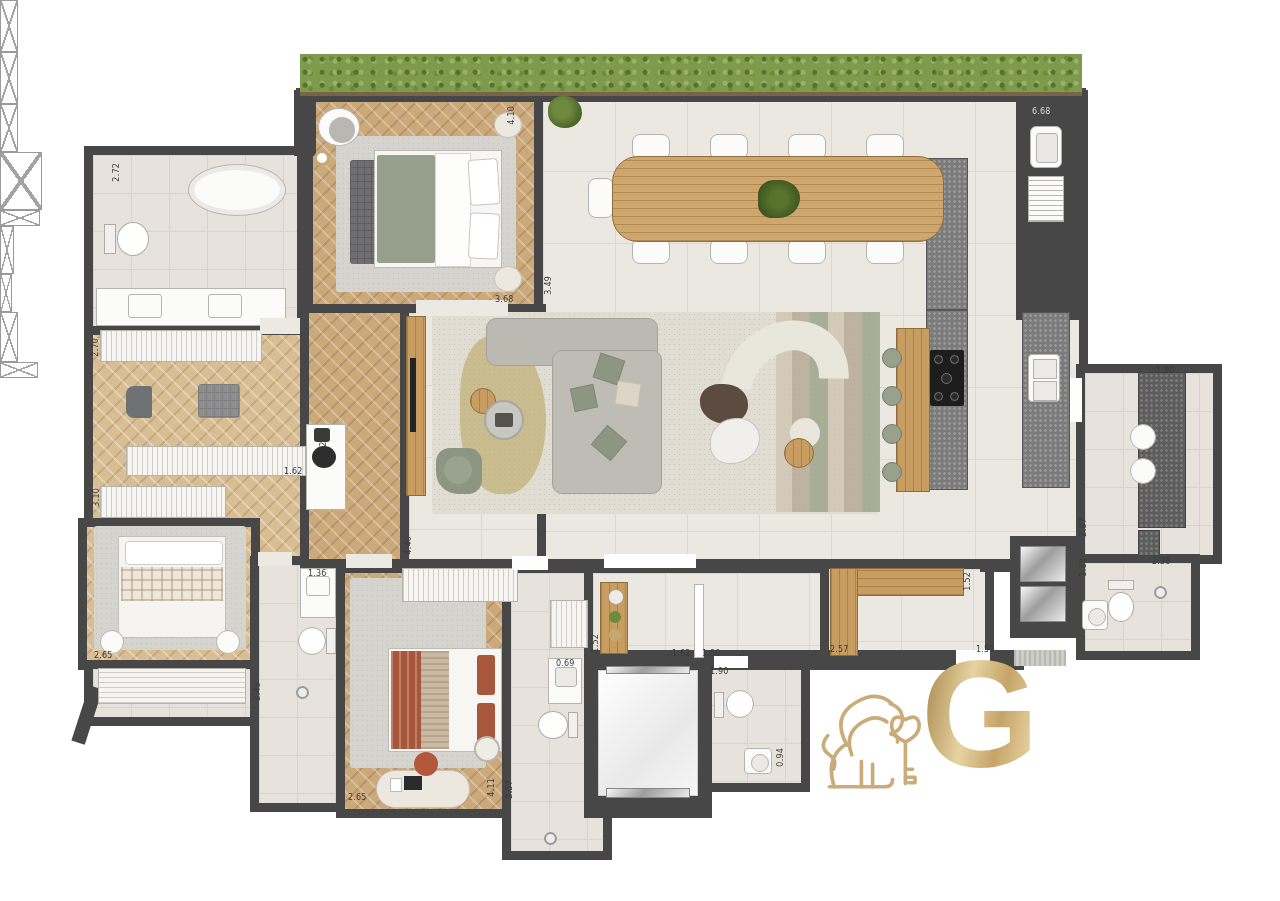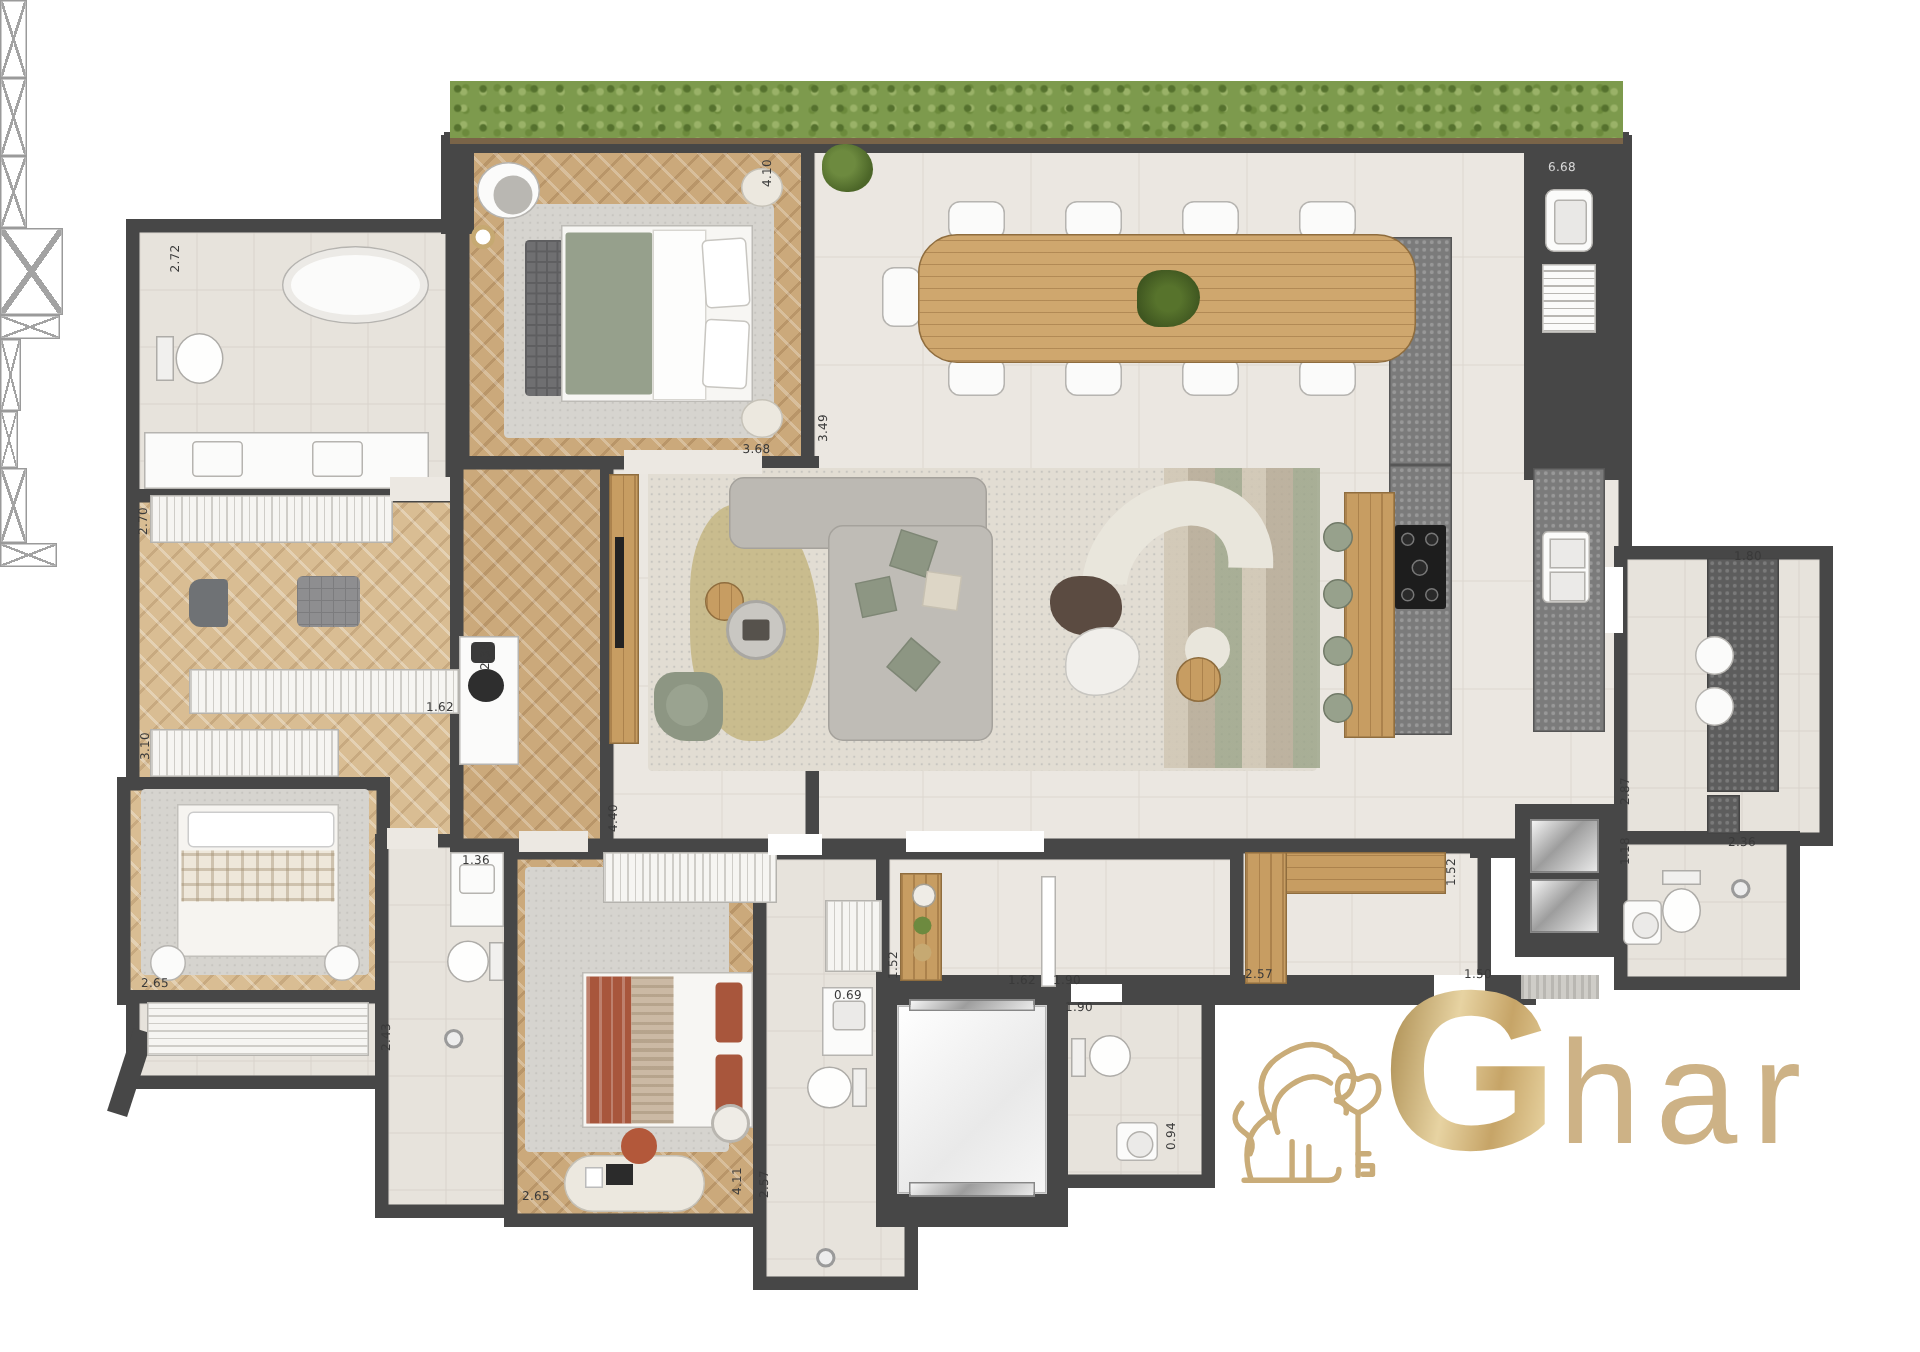--- a/index.html
+++ b/index.html
@@ -311,16 +311,15 @@
         <path d="M94 22 q17 6 15 23 q-2 12 -14 14"></path>
         <path d="M95 60 q10 2 8 10"></path>
         <path d="M58 126 V94 M72 126 V98"></path>
         <path d="M18 126 h70 q9 0 9 -9"></path>
         <path d="M113 70 q-19 -9 -17 -23 q2 -13 17 -5 q15 -8 17 5 q2 14 -17 23 Z"></path>
         <path d="M113 70 V122"></path>
         <path d="M113 104 h9 M113 114 h12 v7 h-8"></path>
       </svg>
     </span>
     <span class="g">G</span>
-    <span class="har">har</span>
   </div>
 
 </div>
 
 </body></html>

